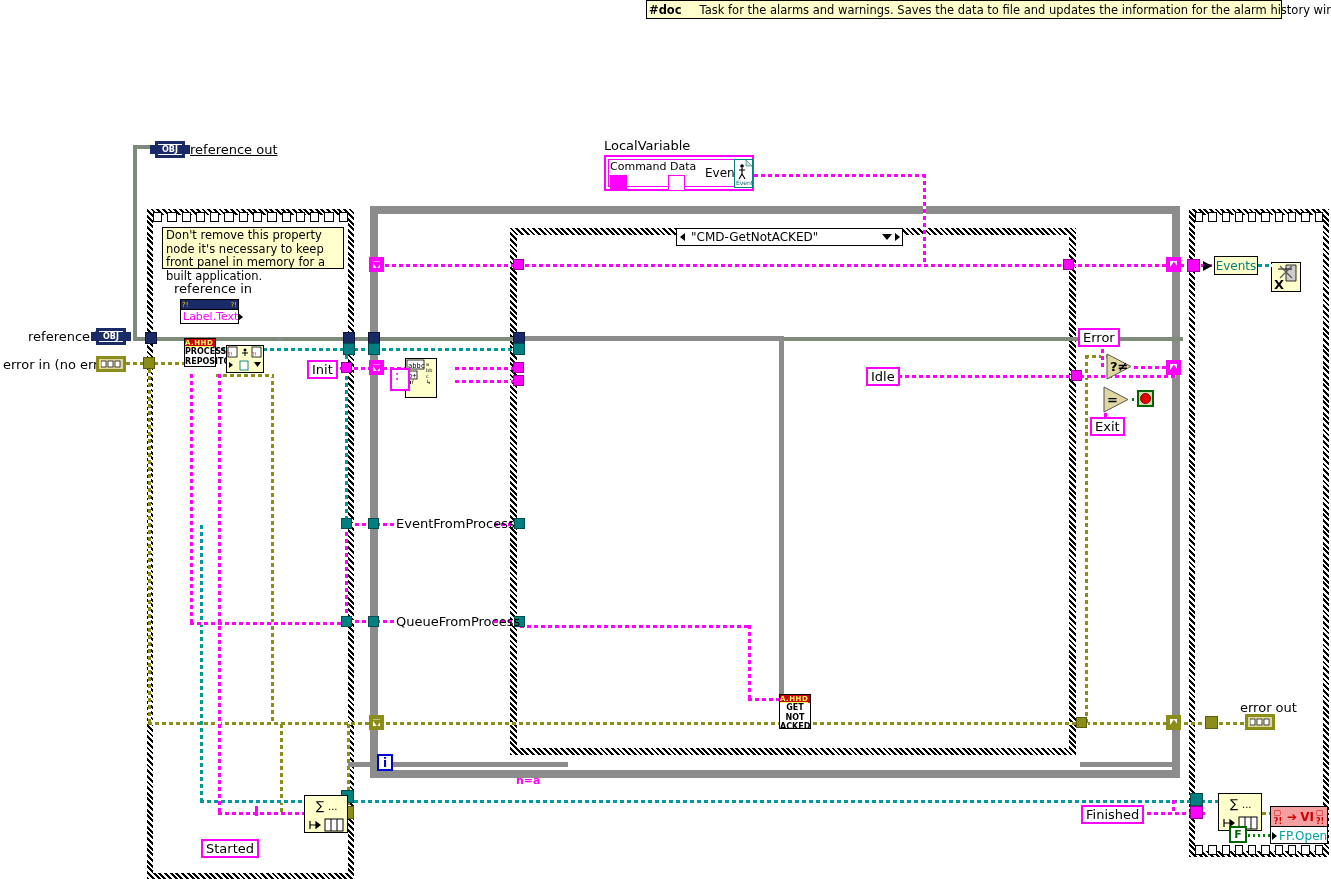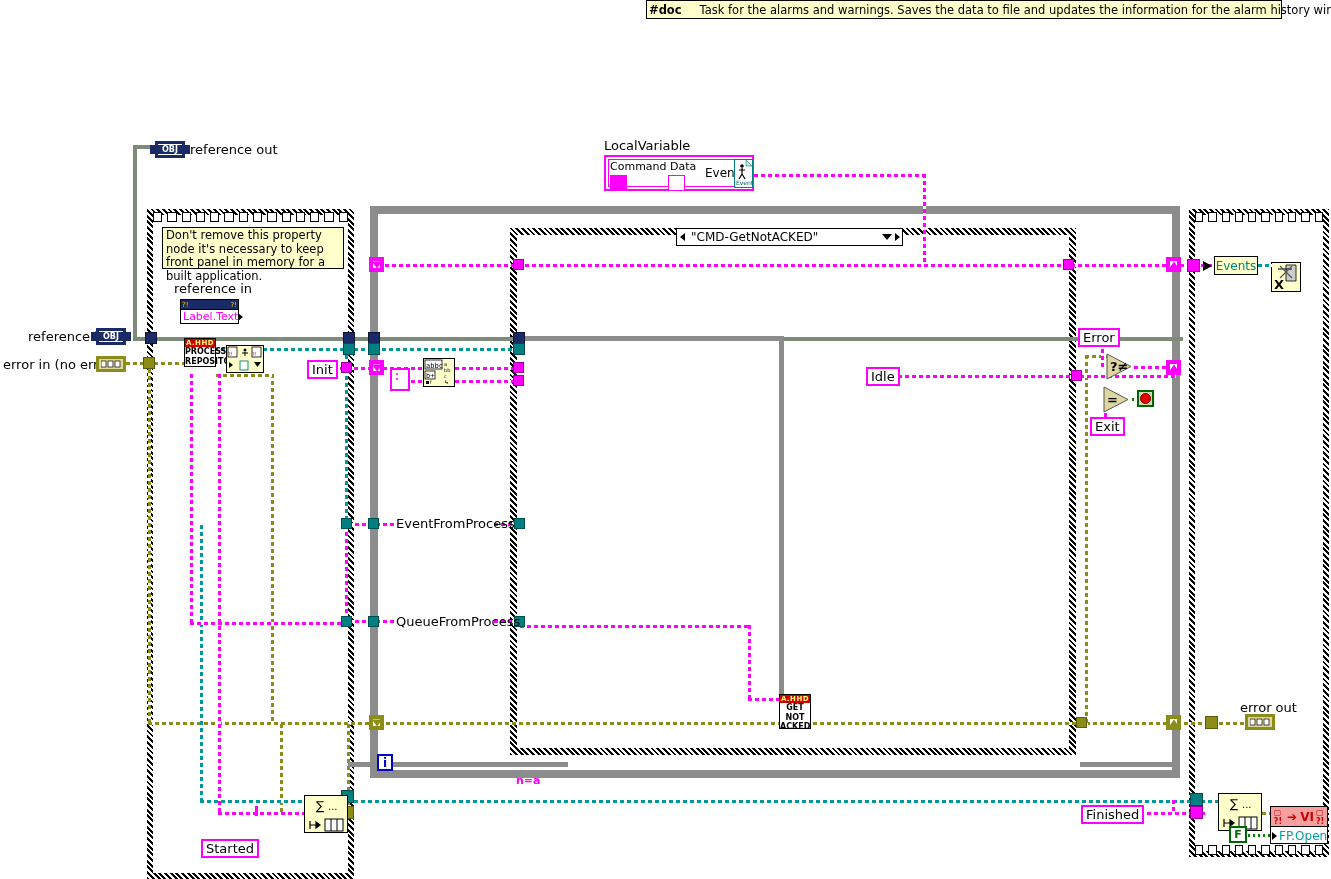--- a/index.html
+++ b/index.html
@@ -77,21 +77,21 @@
   
   .ctl{position:absolute;box-sizing:border-box;display:flex;align-items:center;
        justify-content:center;font-size:9px;font-weight:bold;}
   .ctl-obj{background:#fff;border:3px solid #1a2a66;color:#1a2a66;}
   .ctl-obj .inner{background:#1a2a66;color:#fff;font-size:8px;padding:0 12px;}
   .ctl-err{background:#ded8a0;border:3px solid #8c8c18;}
 
   
   .subvi{position:absolute;background:#fff;border:1px solid #000;box-sizing:border-box;}
   .subvi .hdr{background:#cc0000;color:#ffff66;font-size:7px;font-weight:bold;
-     text-align:center;line-height:8px;height:8px;letter-spacing:.5px;}
+     line-height:8px;height:8px;letter-spacing:.5px;text-decoration:underline;}
   .subvi .body{font-size:8px;text-align:center;line-height:8.5px;color:#000;padding-top:1px;font-weight:bold;}
 
   .expr{position:absolute;background:#ffffcc;border:1px solid #000;box-sizing:border-box;}
   .cmp-ln{position:absolute;width:24px;height:26px;}
   .cmp-ln svg{position:absolute;left:0;top:0;}
 
   
   .stopbtn{position:absolute;width:17px;height:17px;background:#d7d7b0;border:2px solid #006600;
      box-sizing:border-box;display:flex;align-items:center;justify-content:center;}
   .stopbtn i{display:block;width:9px;height:9px;border-radius:50%;background:#e00000;border:1px solid #800000;}
@@ -258,21 +258,21 @@
 
 <div class="w w-grey abs" style="left:278px;top:337px;width:4px;height:3px;"></div>
 <div class="w w-grey abs" style="left:523px;top:336px;width:260px;height:5px;"></div>
 <div class="w w-grey abs" style="left:779px;top:336px;width:5px;height:370px;"></div>
 <div class="w w-grey abs" style="left:348px;top:762px;width:220px;height:5px;"></div>
 <div class="w w-grey abs" style="left:1080px;top:762px;width:100px;height:5px;"></div>
 
 <div class="abs ctl ctl-obj" style="left:155px;top:141px;width:30px;height:17px;">
   <span class="inner">OBJ</span>
 </div>
-<div class="abs txt" style="left:190px;top:143px;">reference out</div>
+<div class="abs txt" style="left:190px;top:143px;text-decoration:underline;">reference out</div>
 
 <div class="abs txt" style="left:28px;top:330px;">reference in</div>
 <div class="abs ctl ctl-obj" style="left:96px;top:328px;width:30px;height:17px;">
   <span class="inner">OBJ</span>
 </div>
 
 <div class="abs txt" style="left:3px;top:358px;">error in (no error)</div>
 <div class="abs ctl ctl-err" style="left:96px;top:356px;width:30px;height:16px;">
   <svg width="20" height="8">
     <rect x="0" y="1" width="5" height="6" fill="#fff" stroke="#000" stroke-width="0.7"></rect>
@@ -402,21 +402,21 @@
     <text x="1" y="10" font-size="5" fill="#cc0000" font-family="DejaVu Sans, sans-serif">?!</text>
     <text x="25" y="10" font-size="5" fill="#cc0000" font-family="DejaVu Sans, sans-serif">?!</text>
     <circle cx="18" cy="4" r="1.5" fill="#000"></circle>
     <path d="M18 6 L18 10 M15 7 L21 7" stroke="#000" stroke-width="1"></path>
     <path d="M2 16 l4 3 l-4 3 z" fill="#000"></path>
     <rect x="13" y="15" width="8" height="9" fill="#fff" stroke="#008080" stroke-width="0.9"></rect>
     <path d="M27 16 l7 0 l-3.5 5 z" fill="#000"></path>
   </svg>
 </div>
 
-<div class="abs expr" style="left:423px;top:358px;width:32px;height:29px;">
+<div class="abs expr" style="left:405px;top:358px;width:32px;height:40px;">
   <svg width="30" height="27" viewBox="0 0 30 27">
     <rect x="1" y="1" width="17" height="9" fill="#fff" stroke="#000" stroke-width="0.8"></rect>
     <text x="2" y="8.5" font-size="7" fill="#000" font-family="DejaVu Sans Mono, monospace">abbc</text>
     <rect x="1" y="12" width="10" height="8" fill="#fff" stroke="#000" stroke-width="0.8"></rect>
     <text x="2" y="19" font-size="7" fill="#000" font-family="DejaVu Sans Mono, monospace">b+</text>
     <text x="20" y="7" font-size="5" fill="#000" font-family="DejaVu Sans, sans-serif">a</text>
     <text x="20" y="13" font-size="5" fill="#000" font-family="DejaVu Sans, sans-serif">bb</text>
     <text x="20" y="19" font-size="5" fill="#000" font-family="DejaVu Sans, sans-serif">c</text>
     <rect x="2" y="22" width="3" height="3" fill="#000"></rect>
     <text x="6" y="25" font-size="5" fill="#000" font-family="DejaVu Sans, sans-serif">f</text>

